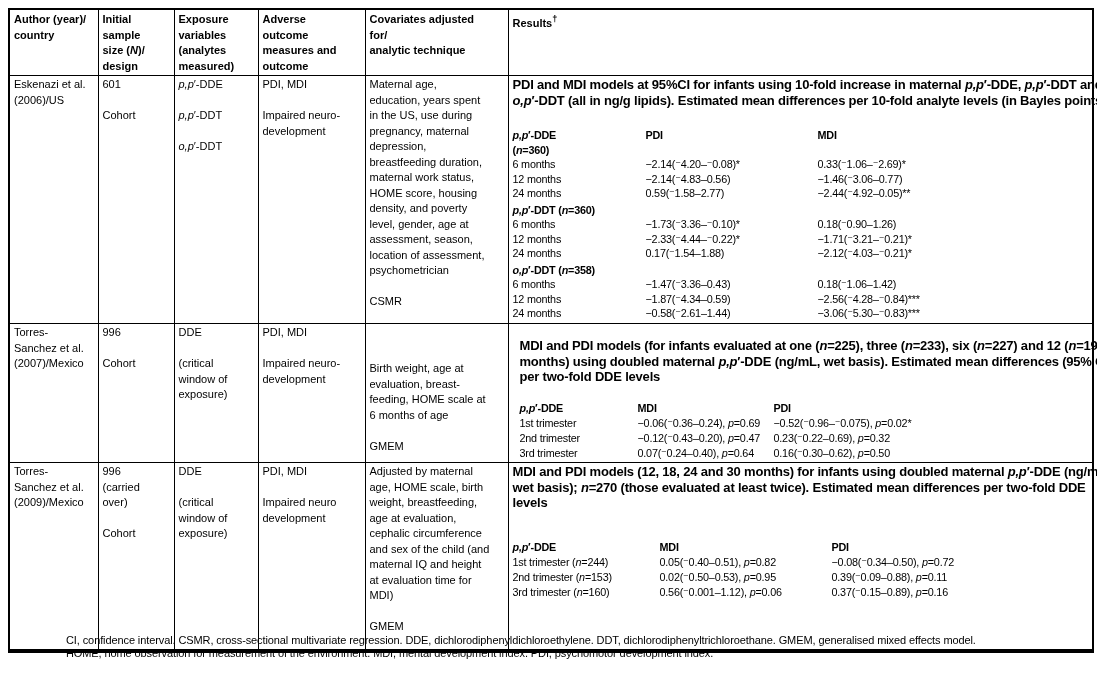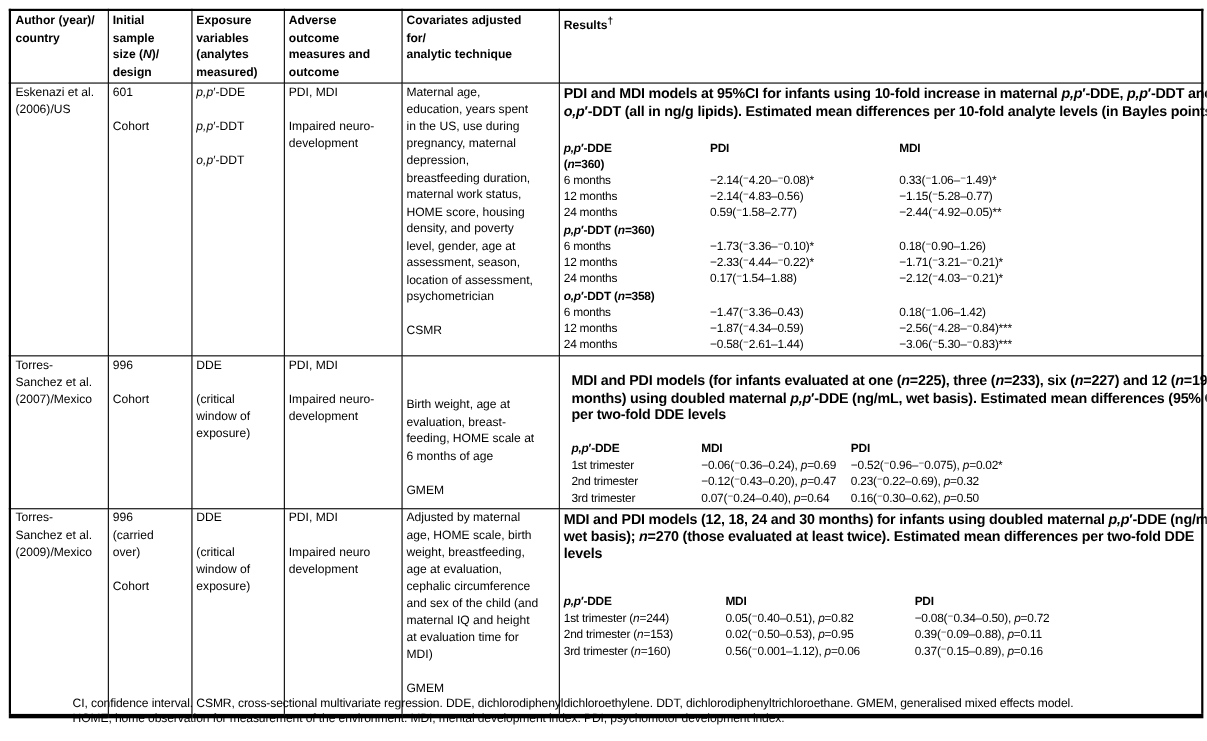--- a/index.html
+++ b/index.html
@@ -83,27 +83,27 @@
 
               <div class="srow">
                 <div class="scell"><b><i>p,p</i>′-DDE</b><br><b>(<i>n</i>=360)</b></div>
                 <div class="scell"><b>PDI</b></div>
                 <div class="scell"><b>MDI</b></div>
               </div>
 
               <div class="srow">
                 <div class="scell">6 months</div>
                 <div class="scell">−2.14(⁻4.20–⁻0.08)*</div>
-                <div class="scell">0.33(⁻1.06–⁻1.49)*</div>
+                <div class="scell">0.33(⁻1.06–⁻2.69)*</div>
               </div>
 
               <div class="srow">
                 <div class="scell">12 months</div>
                 <div class="scell">−2.14(⁻4.83–0.56)</div>
-                <div class="scell">−1.15(⁻5.28–0.77)</div>
+                <div class="scell">−1.46(⁻3.06–0.77)</div>
               </div>
 
               <div class="srow">
                 <div class="scell">24 months</div>
                 <div class="scell">0.59(⁻1.58–2.77)</div>
                 <div class="scell">−2.44(⁻4.92–0.05)**</div>
               </div>
 
               <div class="srow gap">
                 <div class="scell"><b><i>p,p</i>′-DDT (<i>n</i>=360)</b></div>

